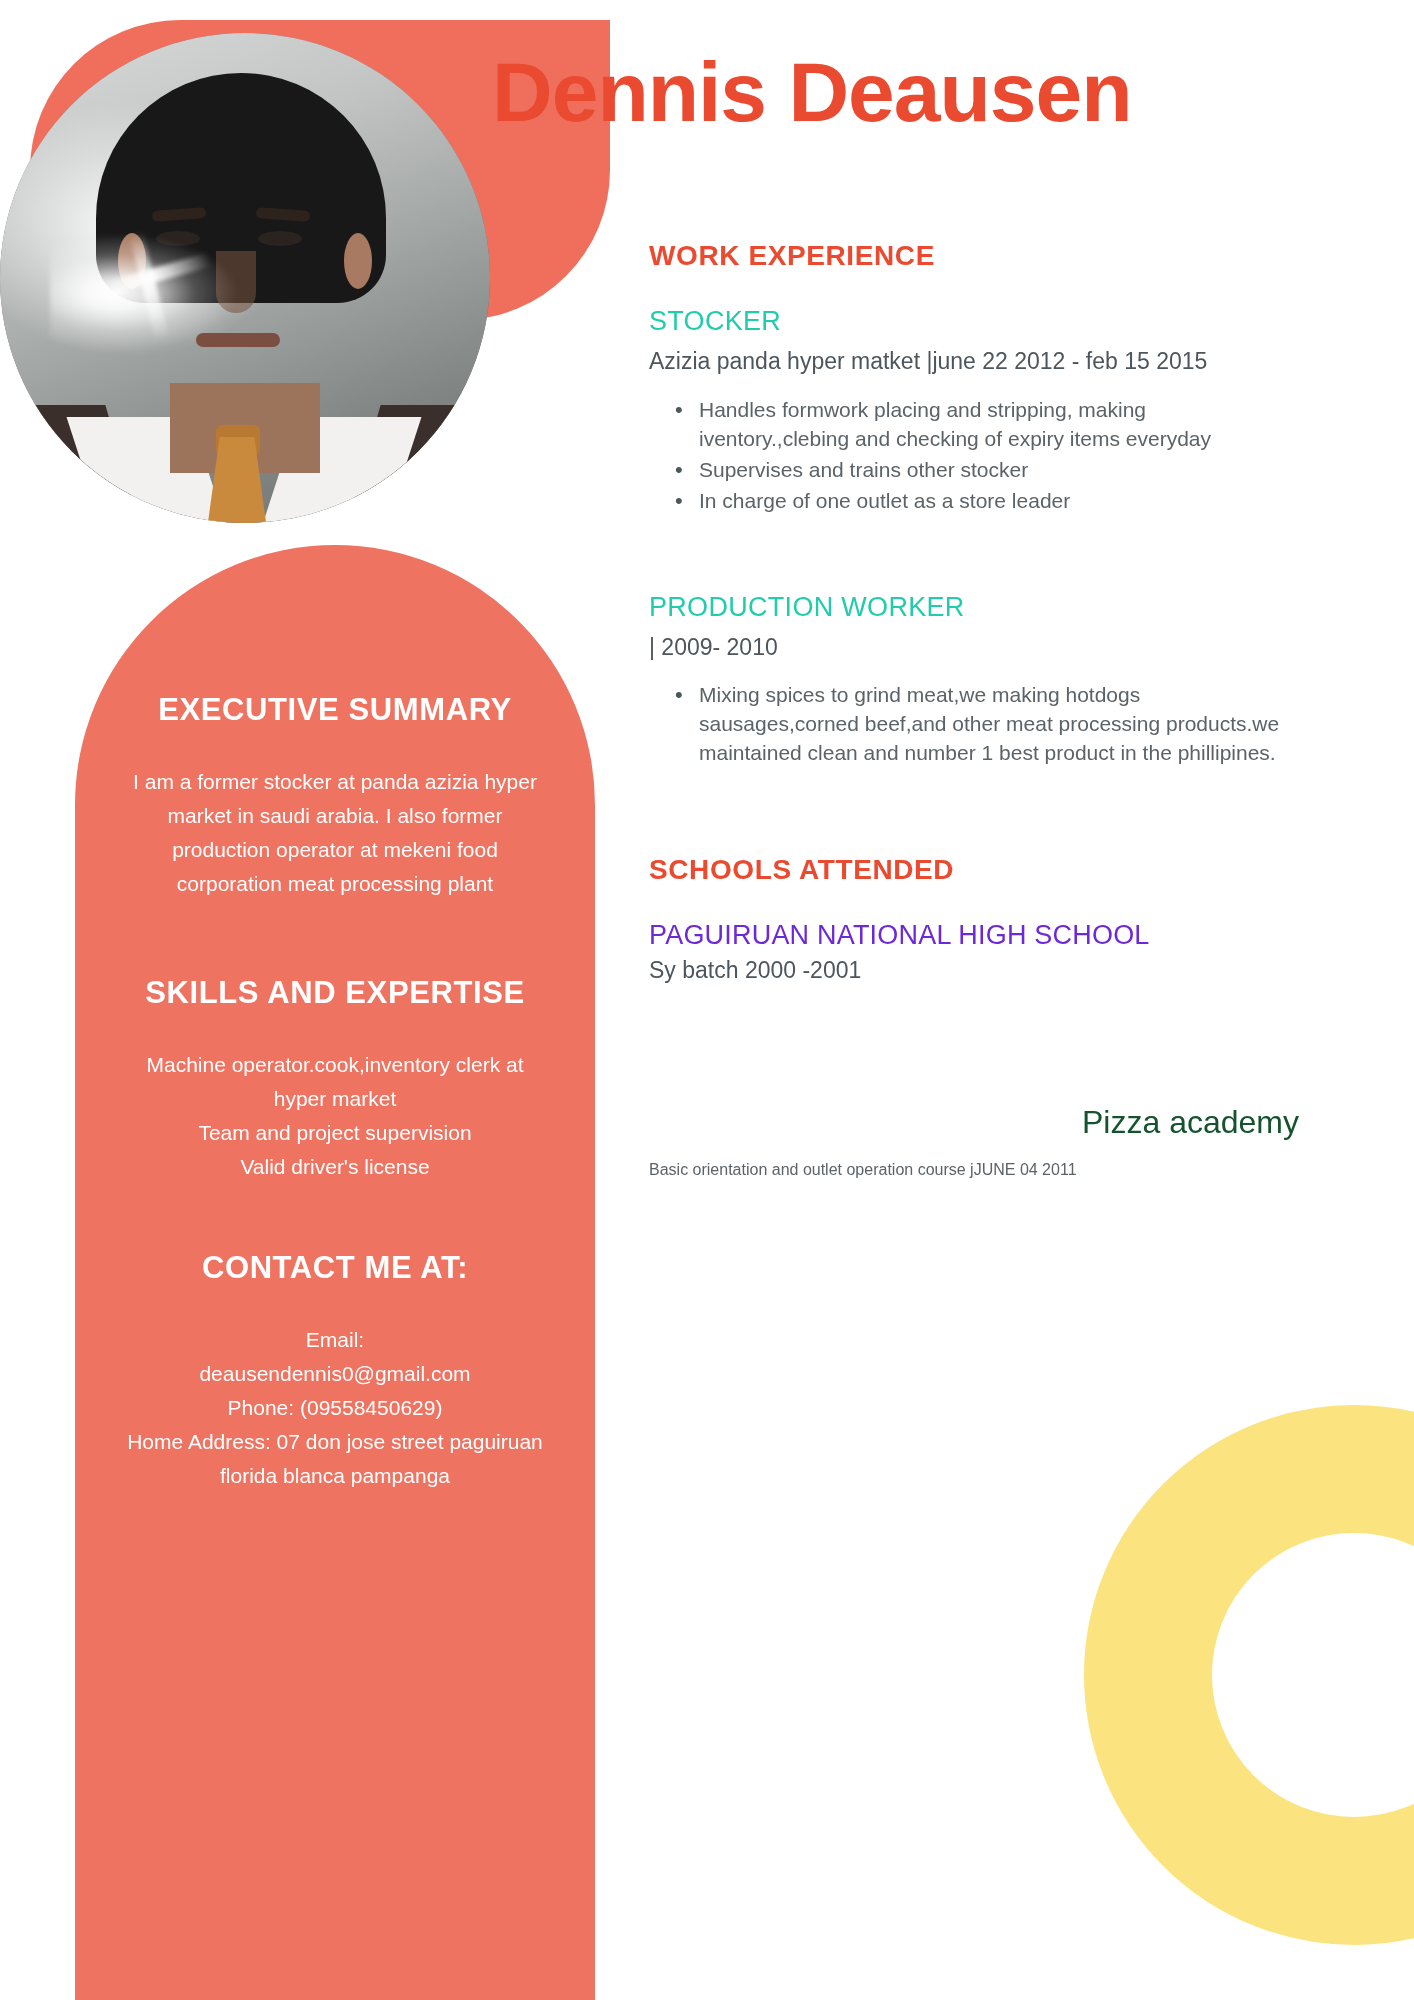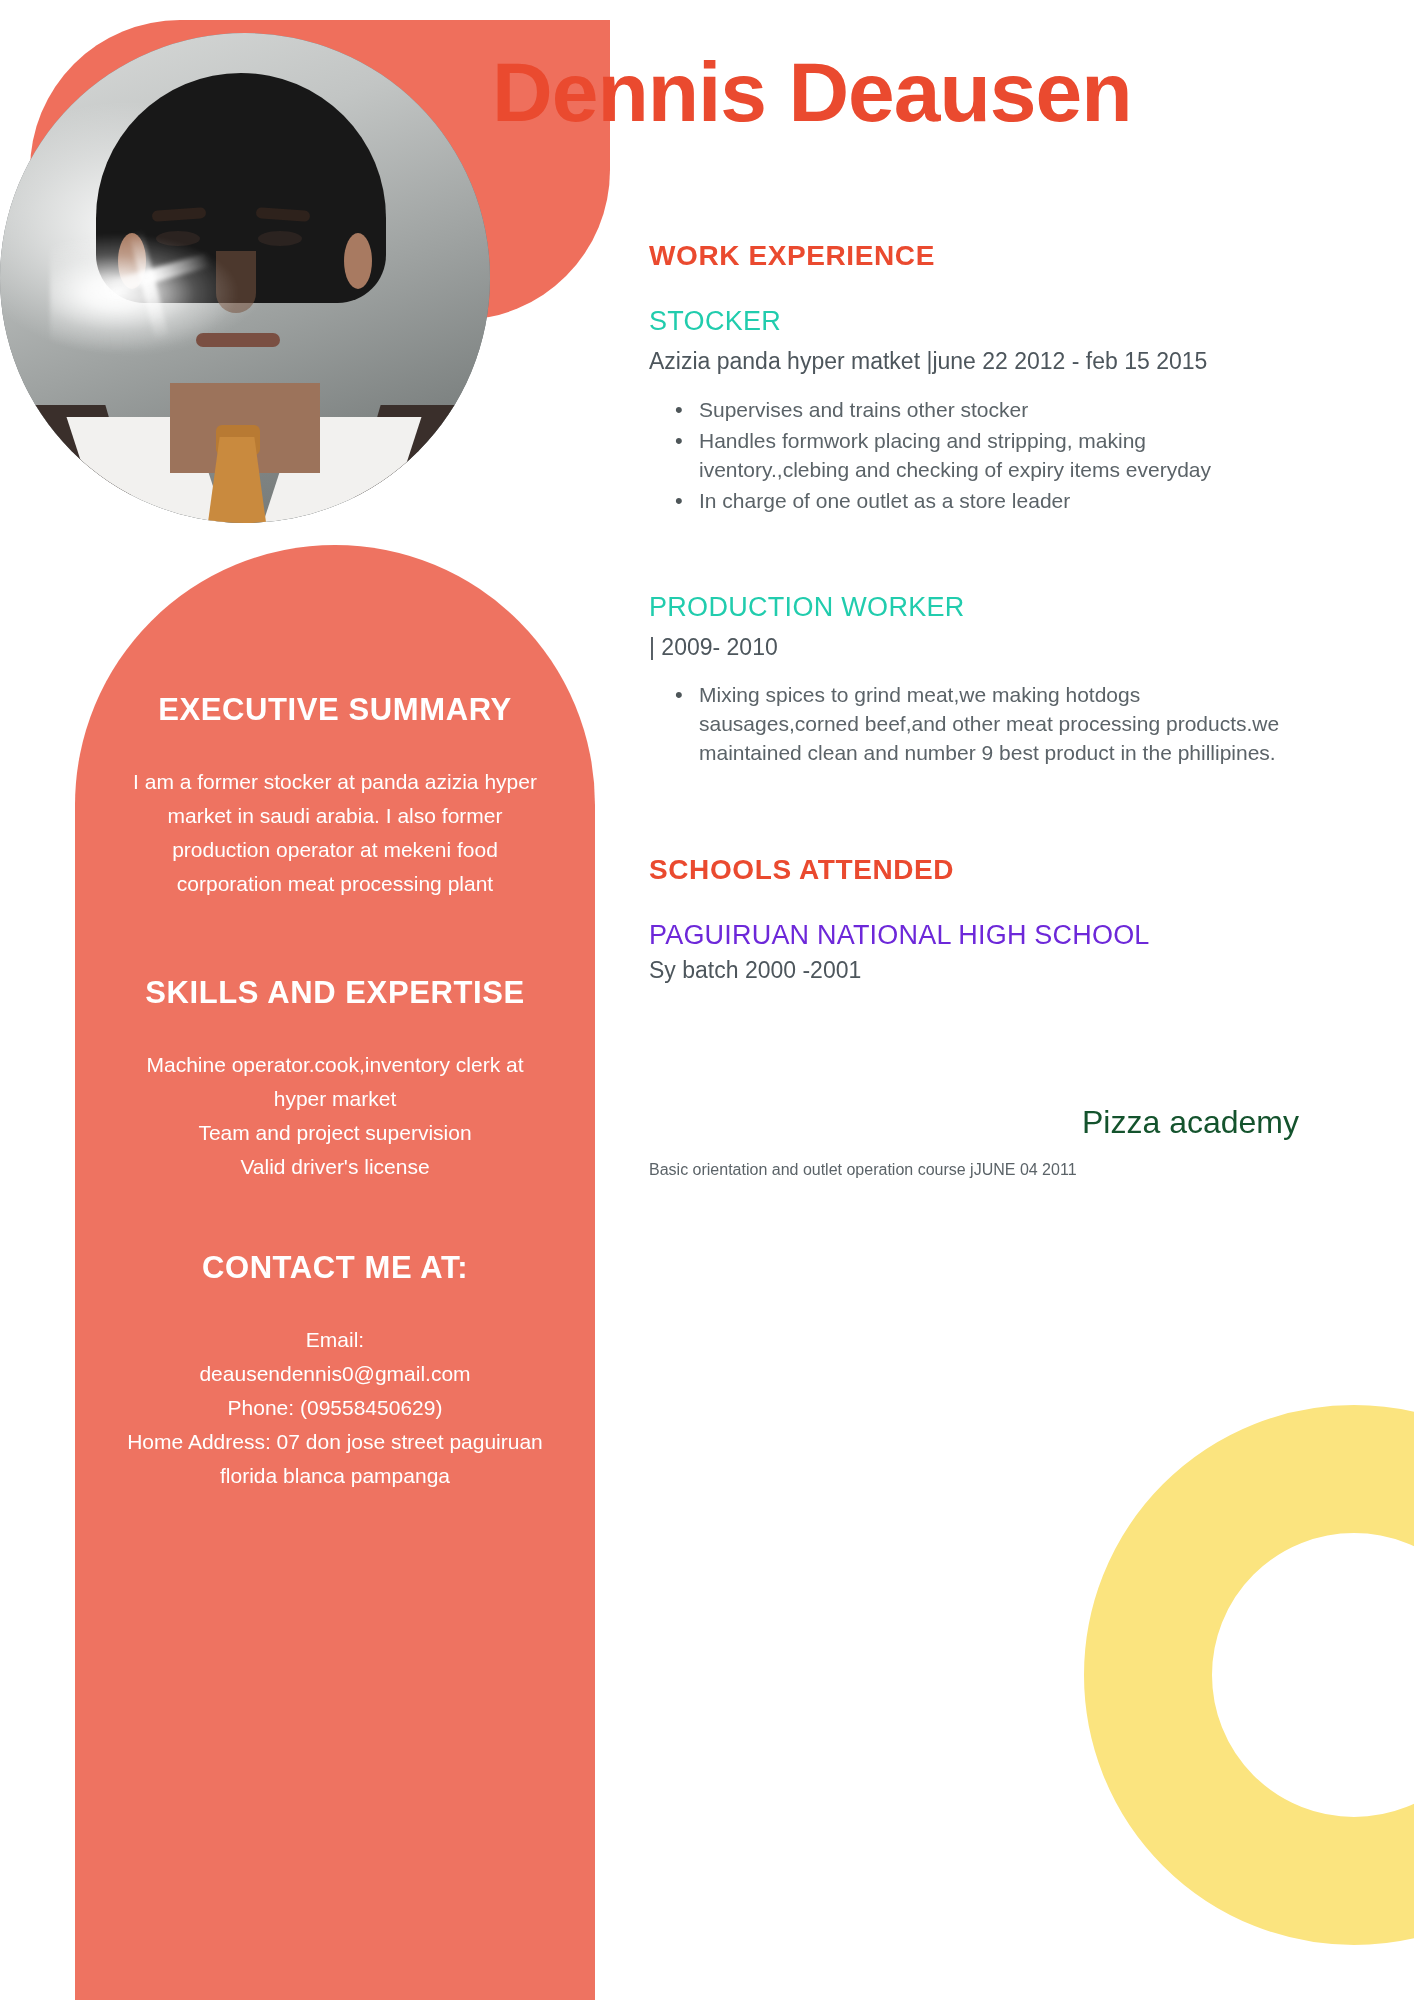--- a/index.html
+++ b/index.html
@@ -222,33 +222,33 @@
 <div class="name">Dennis Deausen</div>
 
 <div class="right-col">
 
   <div class="sec-title">WORK EXPERIENCE</div>
 
   <div>
     <div class="job-title">STOCKER</div>
     <div class="job-meta">Azizia panda hyper matket |june 22 2012 - feb 15 2015</div>
     <ul class="bullets">
+      <li>Handles formwork placing and stripping, making iventory.,clebing and checking of expiry items everyday</li>
       <li>Supervises and trains other stocker</li>
-      <li>Handles formwork placing and stripping, making iventory.,clebing and checking of expiry items everyday</li>
       <li>In charge of one outlet as a store leader</li>
     </ul>
   </div>
 
   <div class="gap-lg"></div>
 
   <div>
     <div class="job-title">PRODUCTION WORKER</div>
     <div class="job-meta">| 2009-  2010</div>
     <ul class="bullets">
-      <li>Mixing spices to grind meat,we making hotdogs sausages,corned beef,and other meat processing products.we maintained clean and number 9 best product in the phillipines.</li>
+      <li>Mixing spices to grind meat,we making hotdogs sausages,corned beef,and other meat processing products.we maintained clean and number 1 best product in the phillipines.</li>
     </ul>
   </div>
 
   <div class="gap-xl"></div>
 
   <div class="sec-title">SCHOOLS ATTENDED</div>
 
   <div>
     <div class="school-name">PAGUIRUAN NATIONAL HIGH SCHOOL</div>
     <div class="school-meta">Sy batch 2000 -2001</div>

